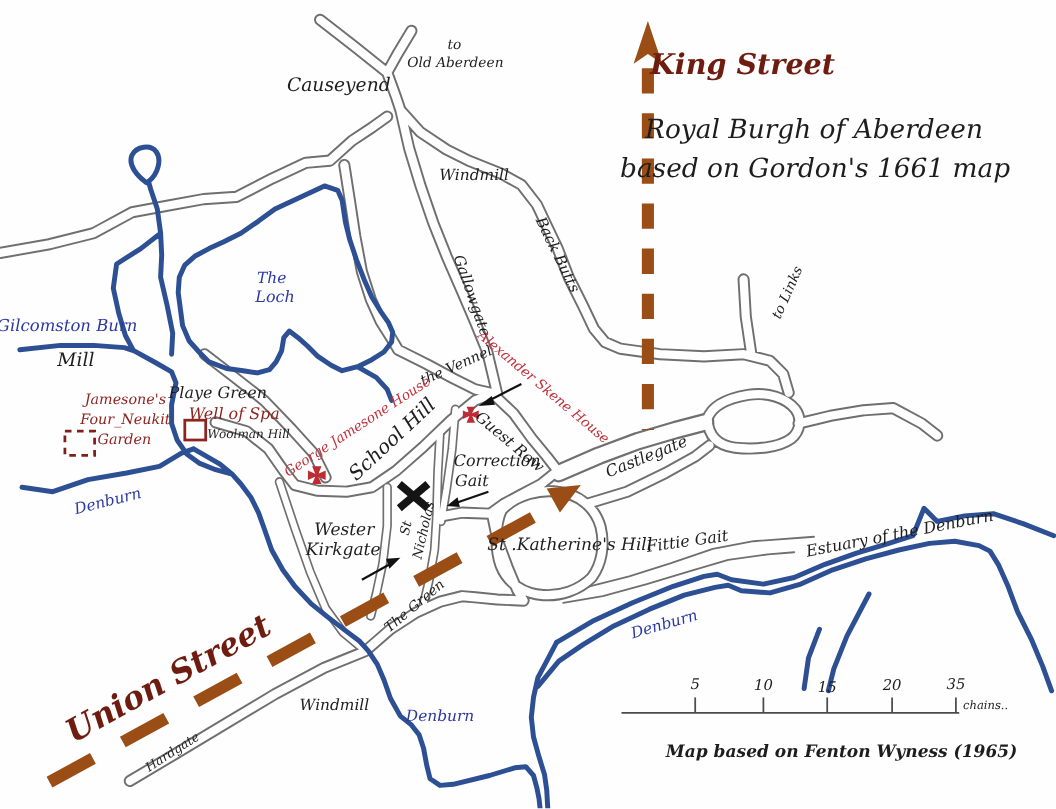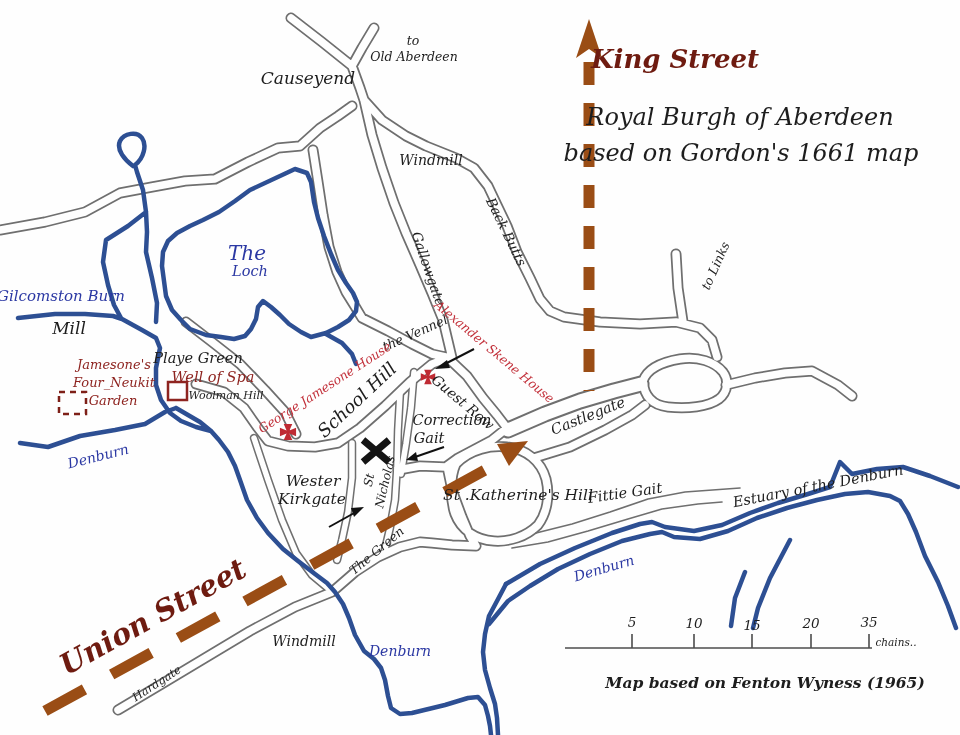--- a/index.html
+++ b/index.html
@@ -106,21 +106,21 @@
 <div class="lbl" style="left:377px;top:551px;font-size:12.5px;transform:translate(-50%,-50%) rotate(-40deg);">The Green</div>
 <div class="lbl" style="left:518px;top:496px;font-size:15.5px;transform:translate(-50%,-50%);">St .Katherine's Hill</div>
 <div class="lbl" style="left:625px;top:493px;font-size:14.5px;transform:translate(-50%,-50%) rotate(-8deg);">Fittie Gait</div>
 <div class="lbl" style="left:818px;top:486px;font-size:14.5px;transform:translate(-50%,-50%) rotate(-11deg);">Estuary of the Denburn</div>
 <div class="lbl" style="left:69px;top:328px;font-size:17px;transform:translate(-50%,-50%);">Mill</div>
 <div class="lbl" style="left:198px;top:358px;font-size:14.5px;transform:translate(-50%,-50%);">Playe Green</div>
 <div class="lbl" style="left:226px;top:395px;font-size:11px;transform:translate(-50%,-50%);">Woolman Hill</div>
 <div class="lbl" style="left:157px;top:684px;font-size:11.5px;transform:translate(-50%,-50%) rotate(-33deg);">Hardgate</div>
 <div class="lbl" style="left:304px;top:641px;font-size:14px;transform:translate(-50%,-50%);">Windmill</div>
 
-<div class="lbl c-blu" style="left:247px;top:253px;font-size:20px;transform:translate(-50%,-50%);">The</div>
+<div class="lbl c-blu" style="left:247px;top:253px;font-size:14px;transform:translate(-50%,-50%);">The</div>
 <div class="lbl c-blu" style="left:250px;top:271px;font-size:14.5px;transform:translate(-50%,-50%);">Loch</div>
 <div class="lbl c-blu" style="left:61px;top:296px;font-size:15px;transform:translate(-50%,-50%);">Gilcomston Burn</div>
 <div class="lbl c-blu" style="left:98px;top:456px;font-size:14px;transform:translate(-50%,-50%) rotate(-14deg);">Denburn</div>
 <div class="lbl c-blu" style="left:400px;top:651px;font-size:14px;transform:translate(-50%,-50%);">Denburn</div>
 <div class="lbl c-blu" style="left:604px;top:568px;font-size:14px;transform:translate(-50%,-50%) rotate(-16deg);">Denburn</div>
 
 <div class="lbl c-dkr" style="left:213px;top:377px;font-size:14.5px;transform:translate(-50%,-50%);">Well of Spa</div>
 <div class="lbl c-dkr" style="left:114px;top:364px;font-size:13px;transform:translate(-50%,-50%);">Jamesone's</div>
 <div class="lbl c-dkr" style="left:114px;top:382px;font-size:13px;transform:translate(-50%,-50%);">Four_Neukit</div>
 <div class="lbl c-dkr" style="left:113px;top:400px;font-size:13px;transform:translate(-50%,-50%);">Garden</div>

